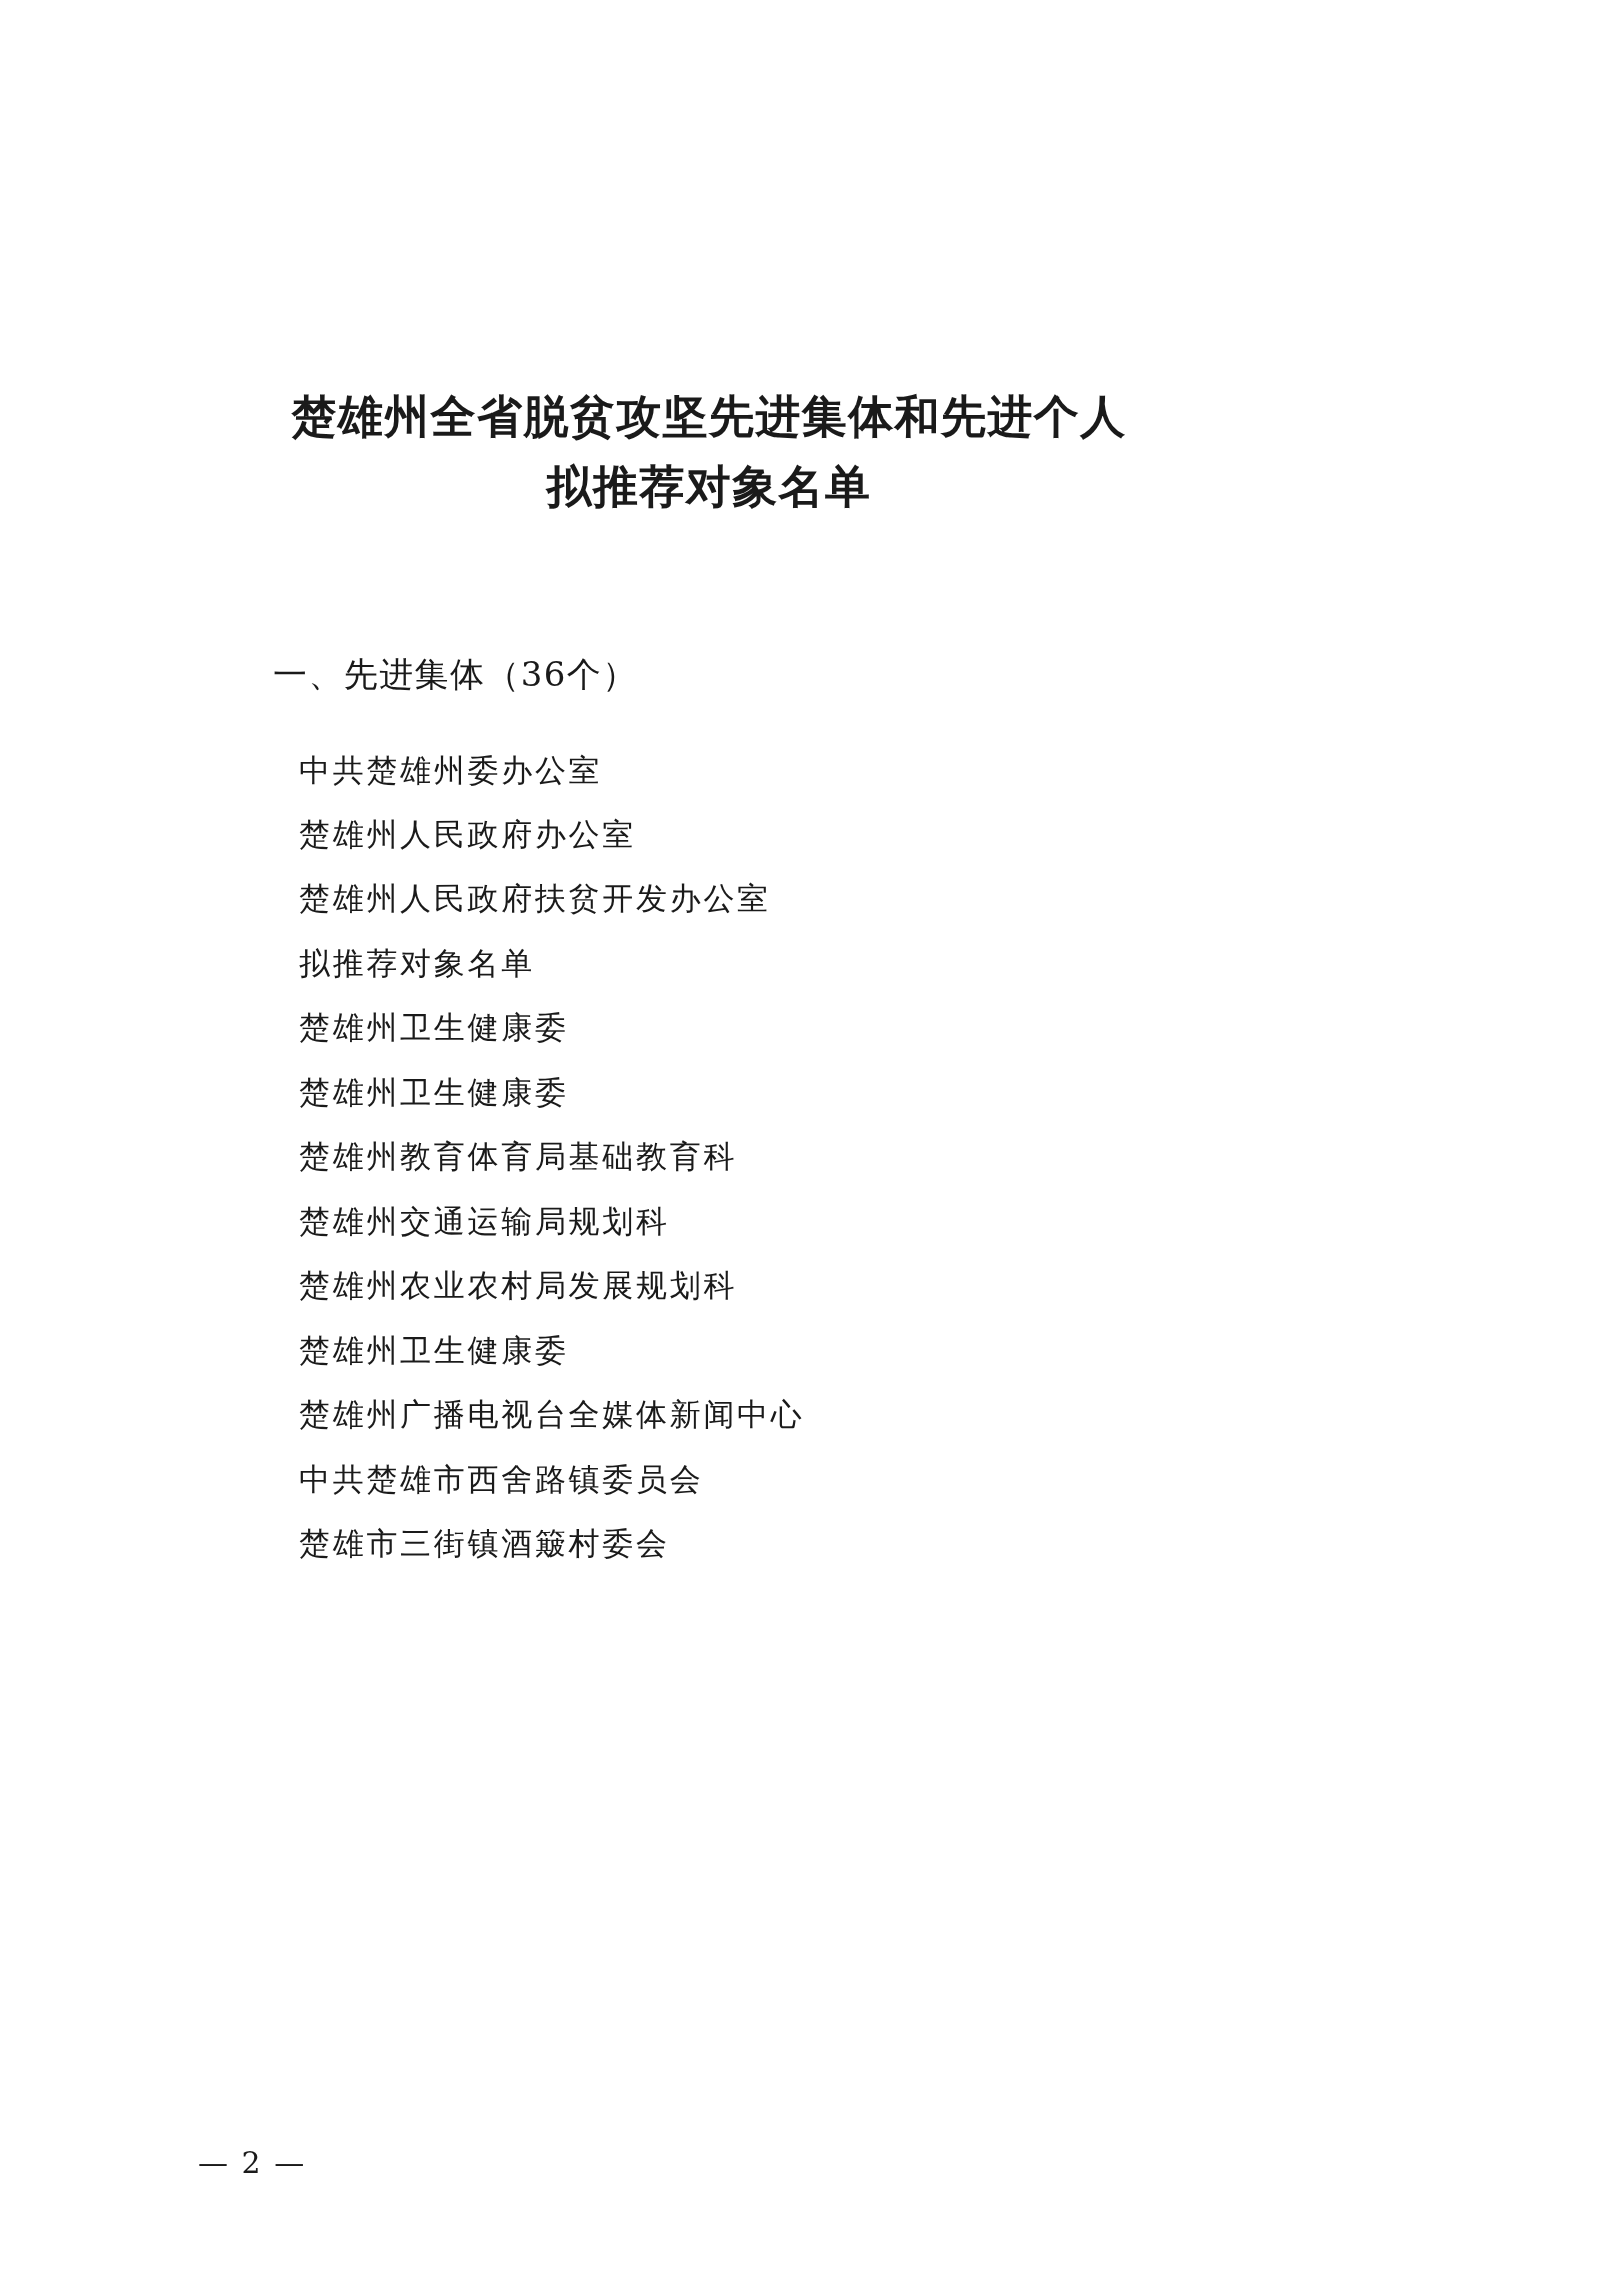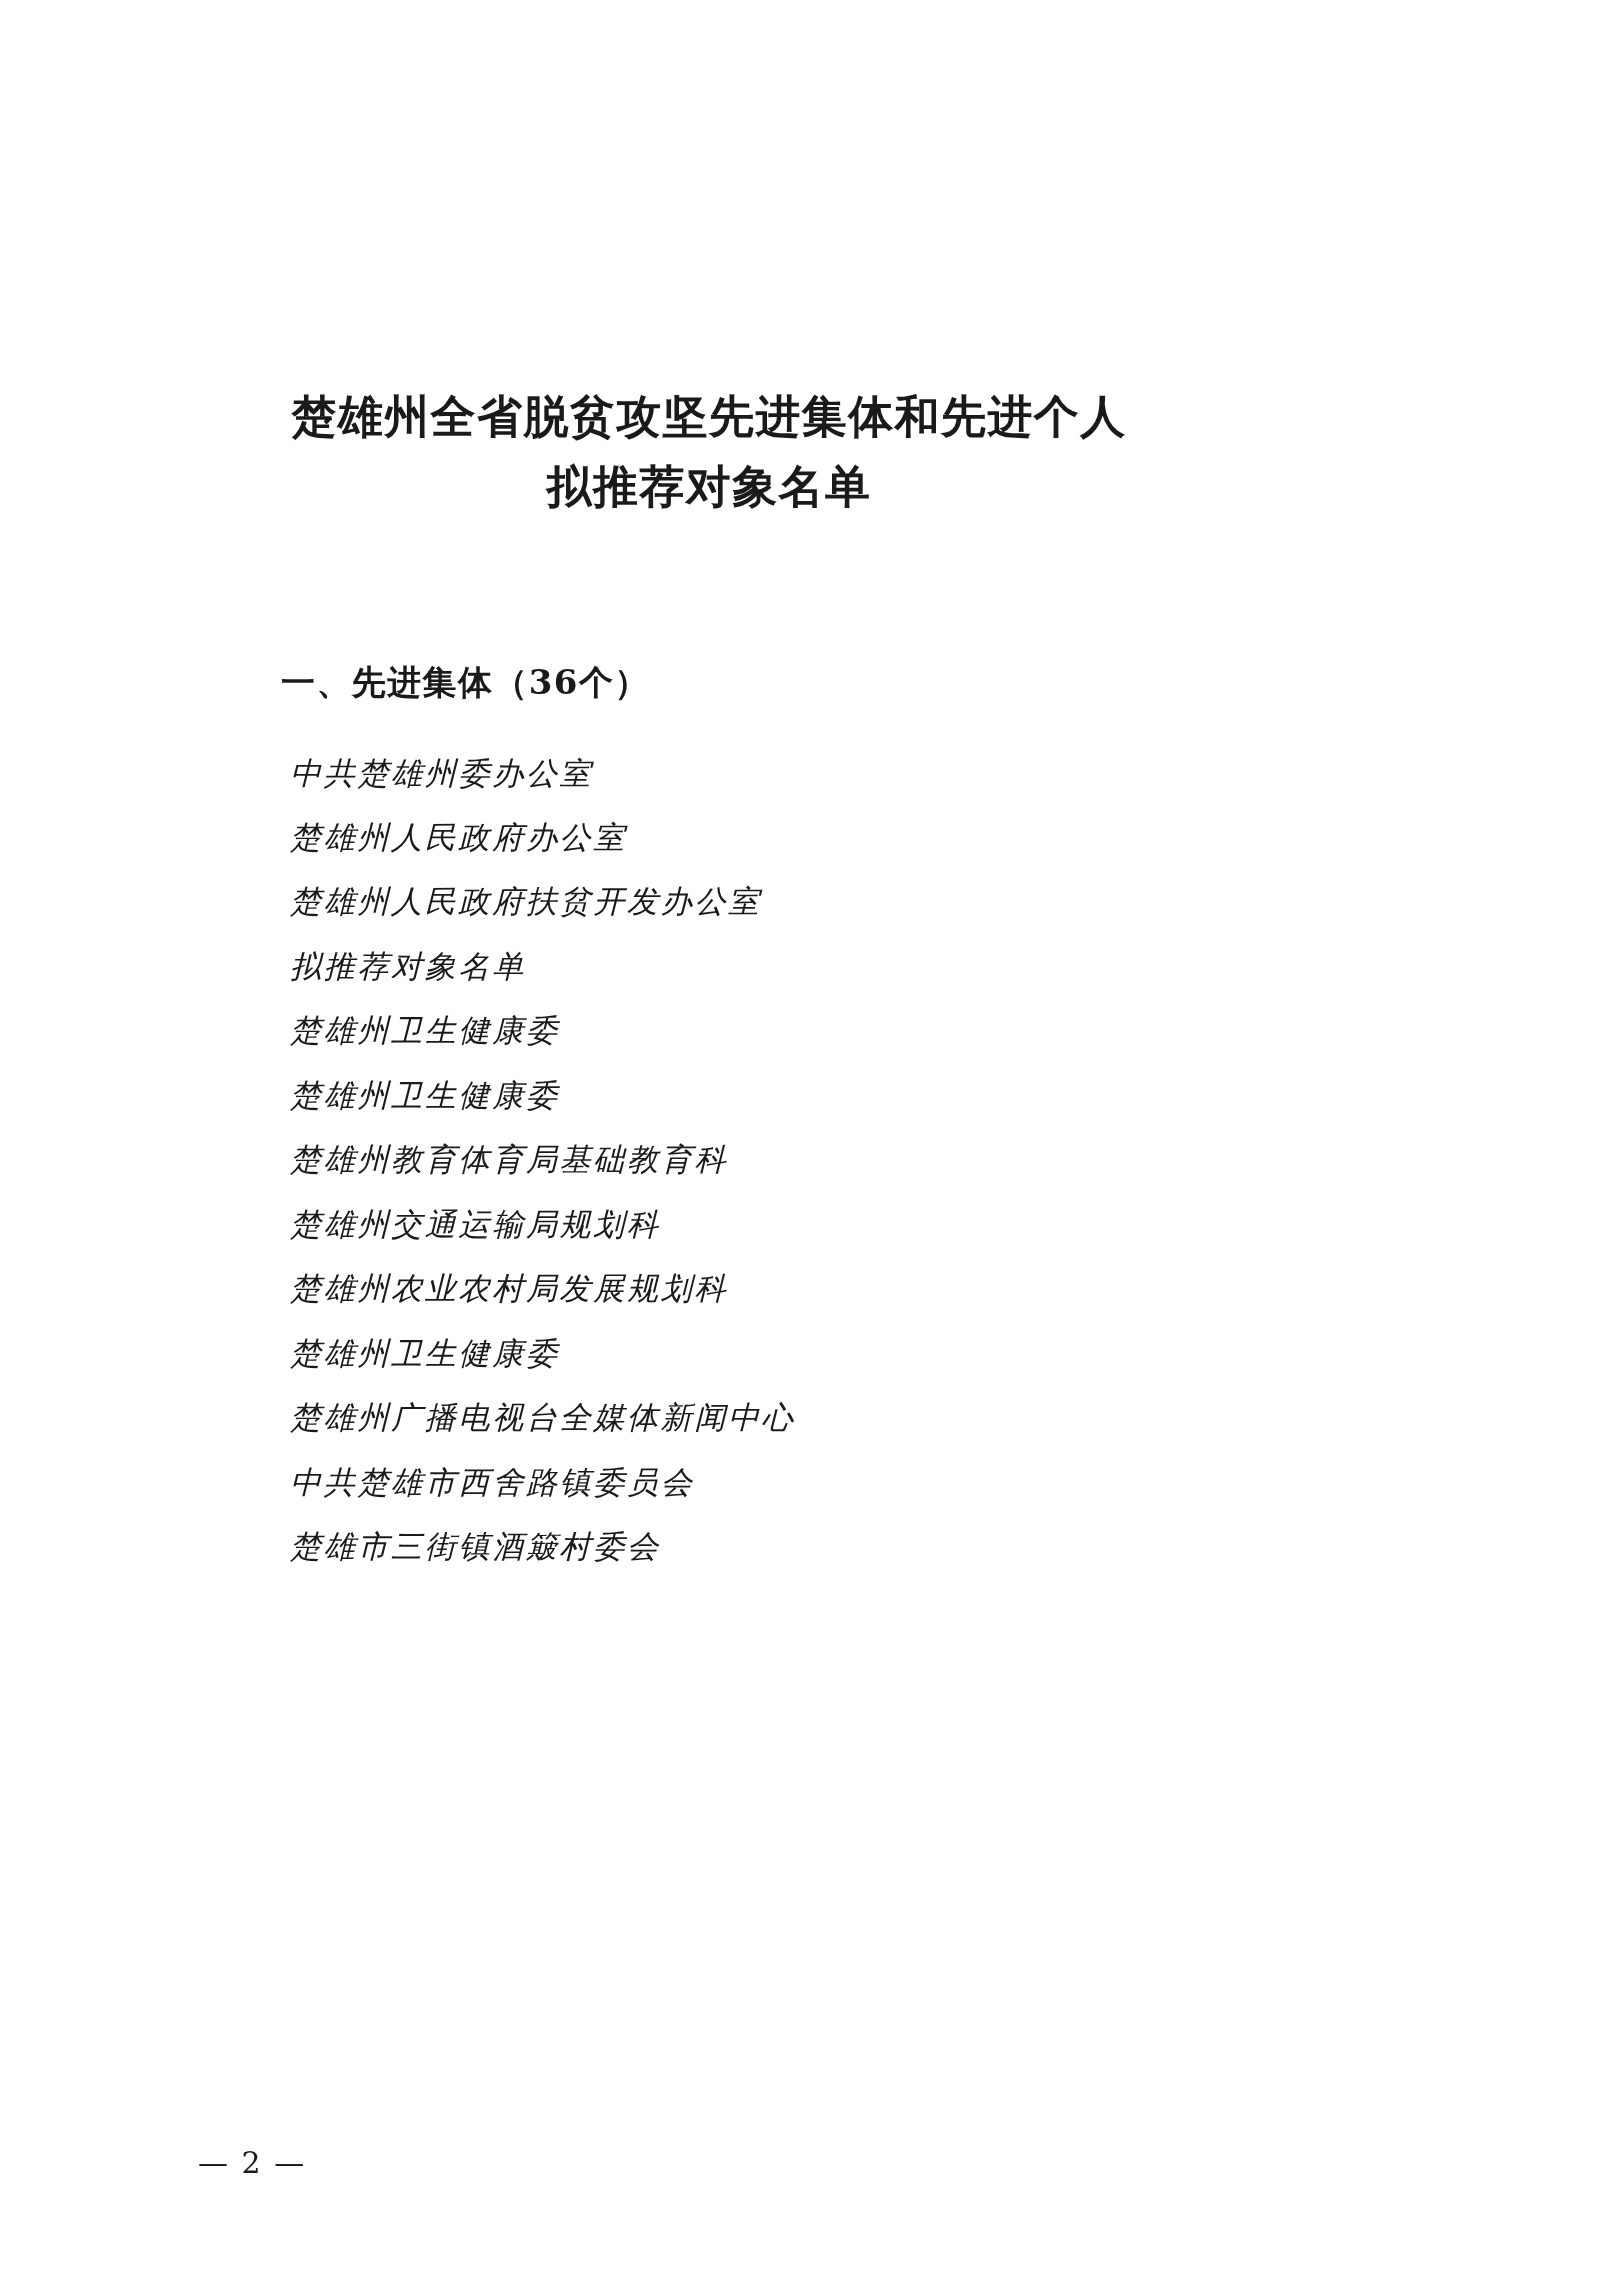--- a/index.html
+++ b/index.html
@@ -31,34 +31,33 @@
     line-height: 1.55;
     letter-spacing: 1.4px;
     margin: 0;
     padding-top: 382px;
     padding-right: 205px;
   }
   .doc-title .line {
     display: block;
   }
   .section-heading {
-    font-weight: bold;
+    font-weight: normal;
     font-size: 34px;
     letter-spacing: 1.4px;
-    margin: 8px;
+    margin: 0;
     padding-left: 273px;
     padding-top: 130px;
   }
   .list {
-    margin: 4px;
+    margin: 13px;
     padding: 0;
     list-style: none;
     padding-left: 286px;
     padding-top: 27px;
-    font-style: italic;
   }
   .list li {
     font-size: 31px;
     line-height: 2.08;
     letter-spacing: 2.7px;
     white-space: nowrap;
   }
   .page-number {
     position: absolute;
     left: 198px;

